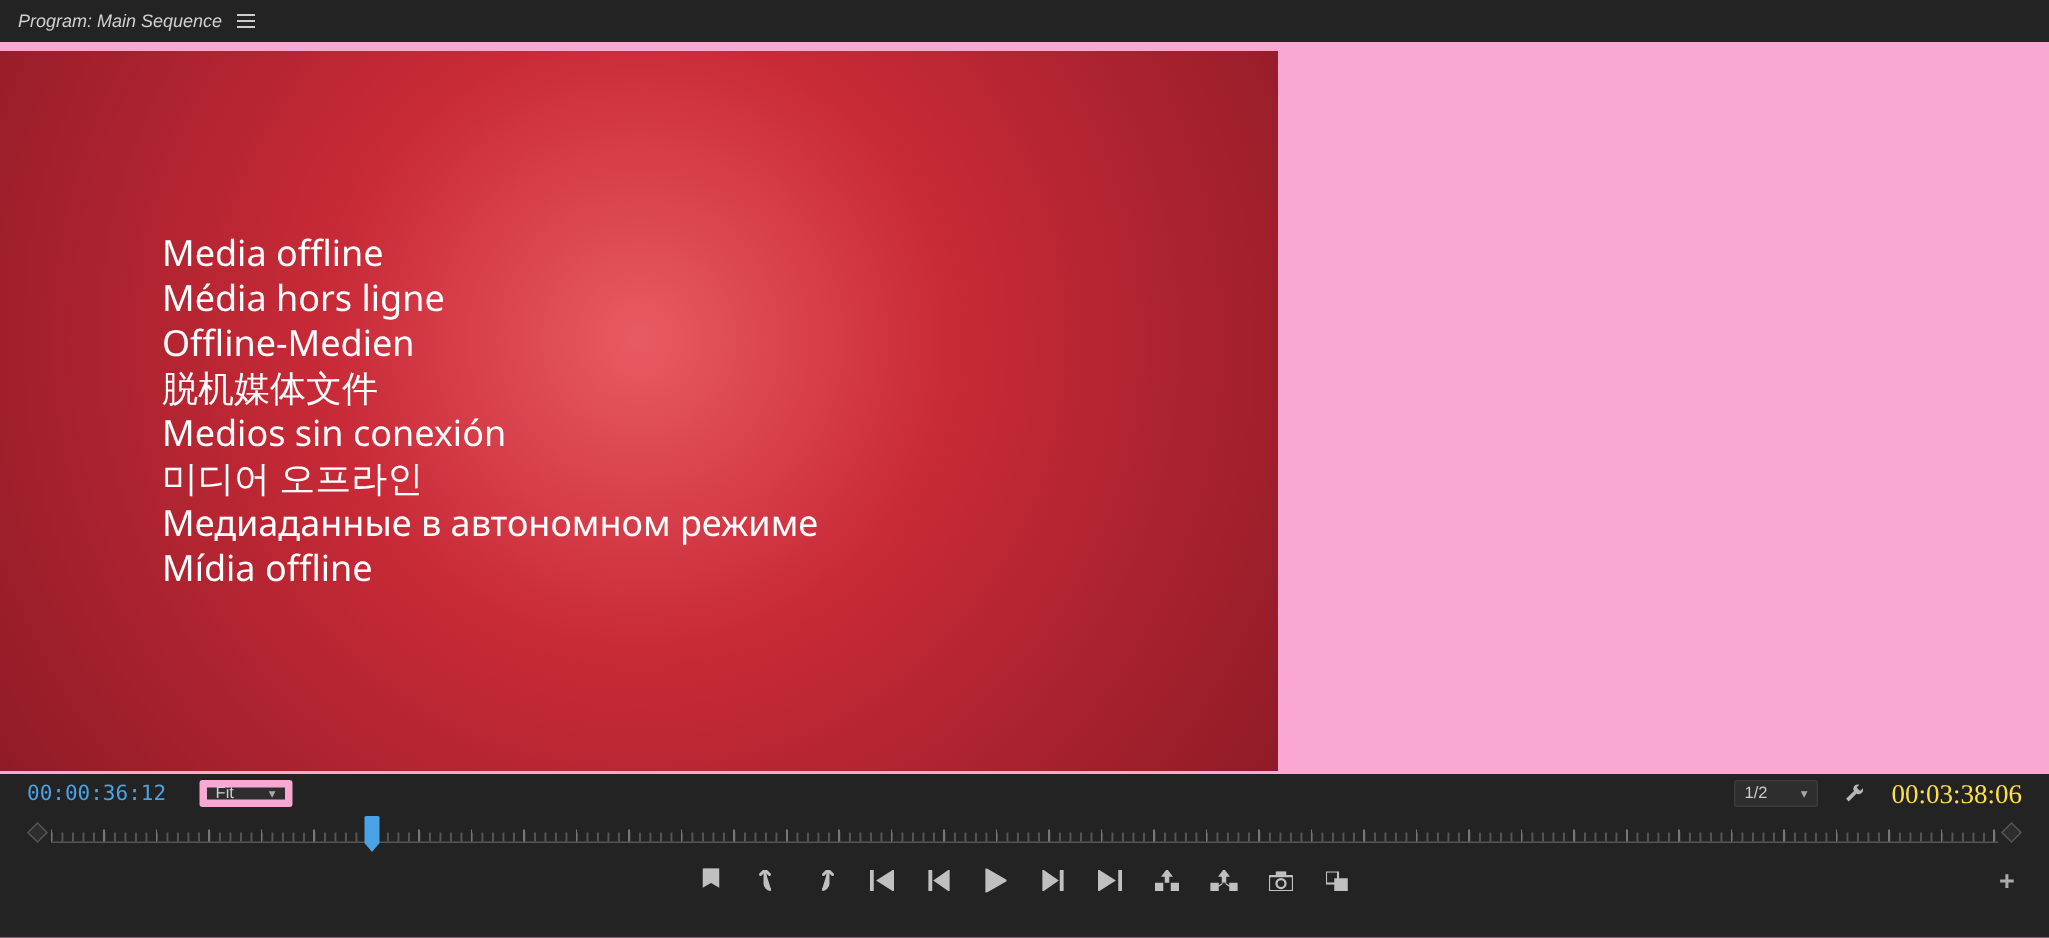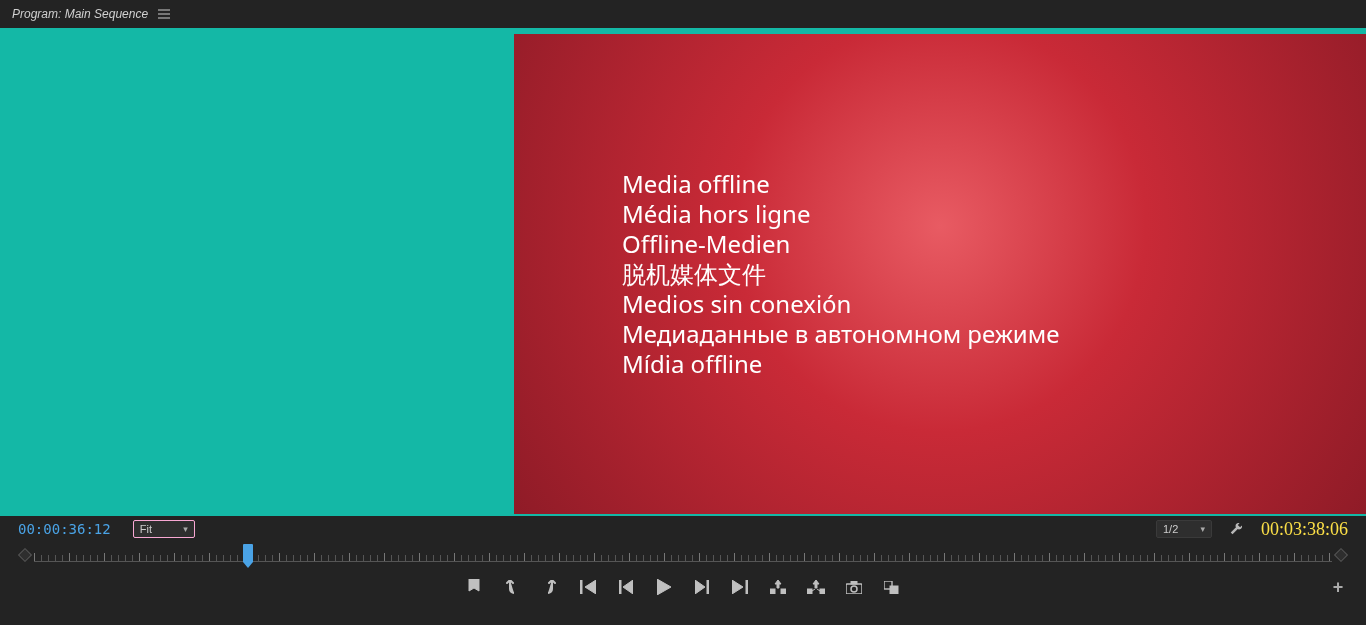--- a/index.html
+++ b/index.html
@@ -34,22 +34,22 @@
   }
   .panel-menu-icon svg { stroke: #ccc; }
   .viewer-area {
     position: absolute;
     left: 0;
     right: 0;
     top: 28px;
     bottom: 105px;
     display: flex;
     align-items: center;
-    justify-content: flex-end;
-    background: #14b8a6;
+    justify-content: flex-start;
+    background: #f9a8d4;
   }
   .video-frame {
     width: 852px;
     height: 480px;
     background: radial-gradient(circle at 50% 40%, #e85b63 0%, #c92a37 40%, #8f1b27 100%);
     display: flex;
     align-items: center;
     justify-content: flex-start;
     overflow: hidden;
   }
@@ -84,21 +84,21 @@
     font-family: "Consolas", "Menlo", monospace;
     font-size: 14px;
     cursor: text;
     min-width: 88px;
   }
   .fit-select {
     margin-left: 12px;
     width: 62px;
     height: 18px;
     background: #2e2e2e;
-    border: 1px solid #f9a8d4;
+    border: 5px solid #f9a8d4;
     border-radius: 2px;
     display: flex;
     align-items: center;
     justify-content: space-between;
     padding: 0 6px;
     font-size: 11px;
     color: #ccc;
     cursor: pointer;
   }
   .spacer { flex: 1; }
@@ -222,20 +222,21 @@
 </div>
 
 <div class="viewer-area">
   <div class="video-frame">
     <div class="offline-text">
       <div>Media offline</div>
       <div>Média hors ligne</div>
       <div>Offline-Medien</div>
       <div>脱机媒体文件</div>
       <div>Medios sin conexión</div>
+      <div>미디어 오프라인</div>
       <div>Медиаданные в автономном режиме</div>
       <div>Mídia offline</div>
     </div>
   </div>
 </div>
 
 <div class="bottom-area">
 
   <div class="info-row">
     <span class="timecode-current">00:00:36:12</span>

